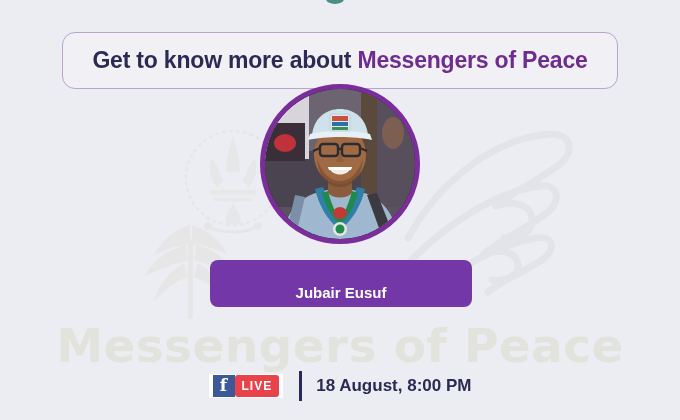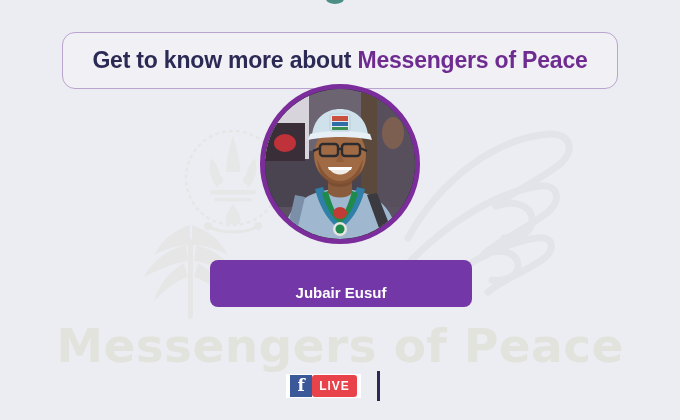--- a/index.html
+++ b/index.html
@@ -345,15 +345,16 @@
   <div id="name-badge">
     <div id="speaker-name">Jubair Eusuf</div>
   </div>
 
   <div id="live-bar">
     <div id="fb-live">
       <div id="fb-logo">f</div>
       <div id="live-badge">LIVE</div>
     </div>
     <div id="live-divider"></div>
+    <div id="event-datetime">18 August, 8:00 PM</div>
   </div>
 
 </div>
 
 </body></html>

